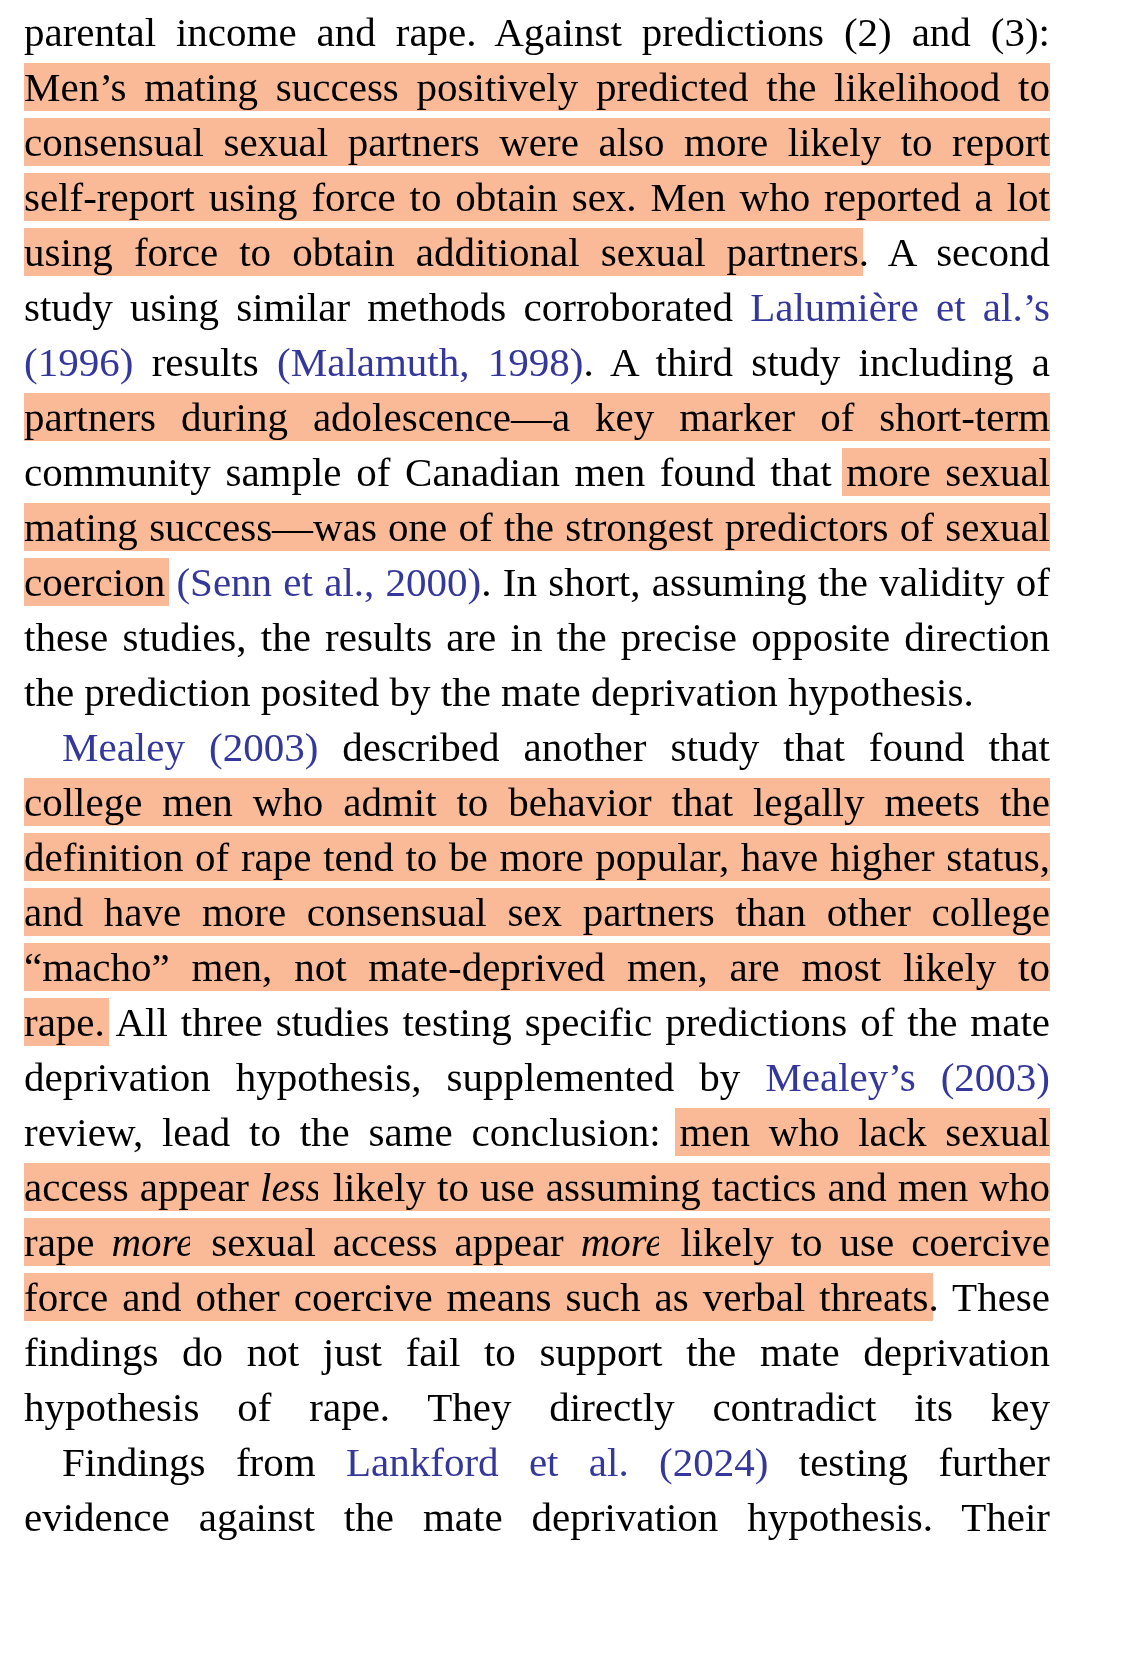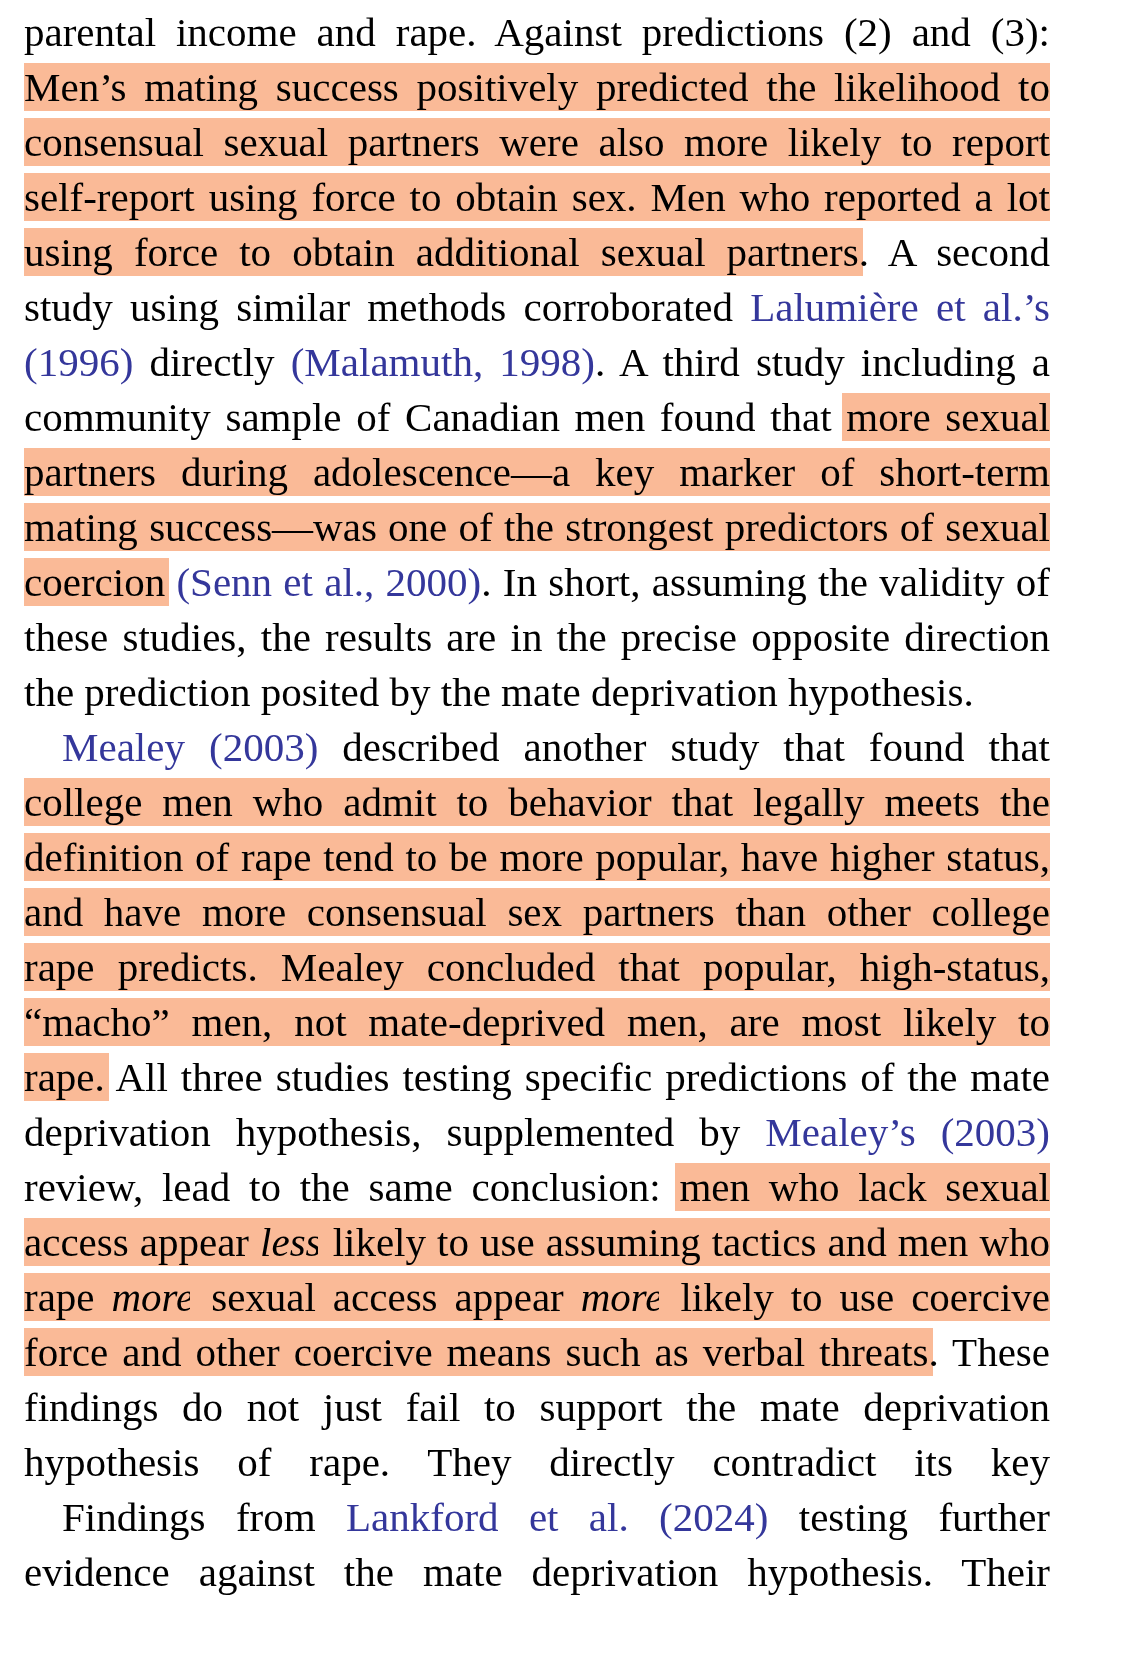--- a/index.html
+++ b/index.html
@@ -55,32 +55,31 @@
 </head>
 <body>
 
 <div class="page">
   <div class="line"><span>parental income and rape. Against predictions (2) and (3):</span></div>
   <div class="line"><span class="hl">Men’s mating success positively predicted the likelihood to</span></div>
   <div class="line"><span class="hl">consensual sexual partners were also more likely to report</span></div>
   <div class="line"><span class="hl">self-report using force to obtain sex. Men who reported a lot of</span></div>
   <div class="line"><span class="hl">using force to obtain additional sexual partners</span><span>. A second</span></div>
   <div class="line"><span>study using similar methods corroborated </span><span class="lk">Lalumière et al.’s</span></div>
-  <div class="line"><span class="lk">(1996)</span><span> directly </span><span class="lk">(Malamuth, 1998)</span><span>. A third study including a</span></div>
+  <div class="line"><span class="lk">(1996)</span><span> results </span><span class="lk">(Malamuth, 1998)</span><span>. A third study including a</span></div>
+  <div class="line"><span class="hl">partners during adolescence—a key marker of short-term</span></div>
   <div class="line"><span>community sample of Canadian men found that </span><span class="hl">more sexual</span></div>
-  <div class="line"><span class="hl">partners during adolescence—a key marker of short-term</span></div>
   <div class="line"><span class="hl">mating success—was one of the strongest predictors of sexual</span></div>
   <div class="line"><span class="hl">coercion</span><span> </span><span class="lk">(Senn et al., 2000)</span><span>. In short, assuming the validity of</span></div>
   <div class="line"><span>these studies, the results are in the precise opposite direction of</span></div>
   <div class="line last"><span>the prediction posited by the mate deprivation hypothesis.</span></div>
   <div class="line indent"><span class="lk">Mealey (2003)</span><span> described another study that found that</span></div>
   <div class="line"><span class="hl">college men who admit to behavior that legally meets the</span></div>
   <div class="line"><span class="hl">definition of rape tend to be more popular, have higher status,</span></div>
   <div class="line"><span class="hl">and have more consensual sex partners than other college</span></div>
-  <div class="line"><span class="hl">rape predicts. Mealey concluded that popular, high-status,</span></div>
   <div class="line"><span class="hl">“macho” men, not mate-deprived men, are most likely to</span></div>
   <div class="line"><span class="hl">rape.</span><span> All three studies testing specific predictions of the mate</span></div>
   <div class="line"><span>deprivation hypothesis, supplemented by </span><span class="lk">Mealey’s (2003)</span></div>
   <div class="line"><span>review, lead to the same conclusion: </span><span class="hl">men who lack sexual</span></div>
   <div class="line"><span class="hl">access appear </span><span class="hl it">less</span><span class="hl"> likely to use assuming tactics and men who</span></div>
   <div class="line"><span class="hl">rape </span><span class="hl it">more</span><span class="hl"> sexual access appear </span><span class="hl it">more</span><span class="hl"> likely to use coercive</span></div>
   <div class="line"><span class="hl">force and other coercive means such as verbal threats</span><span>. These</span></div>
   <div class="line"><span>findings do not just fail to support the mate deprivation</span></div>
   <div class="line last"><span>hypothesis of rape. They directly contradict its key predictions.</span></div>
   <div class="line indent"><span>Findings from </span><span class="lk">Lankford et al. (2024)</span><span> testing further</span></div>

